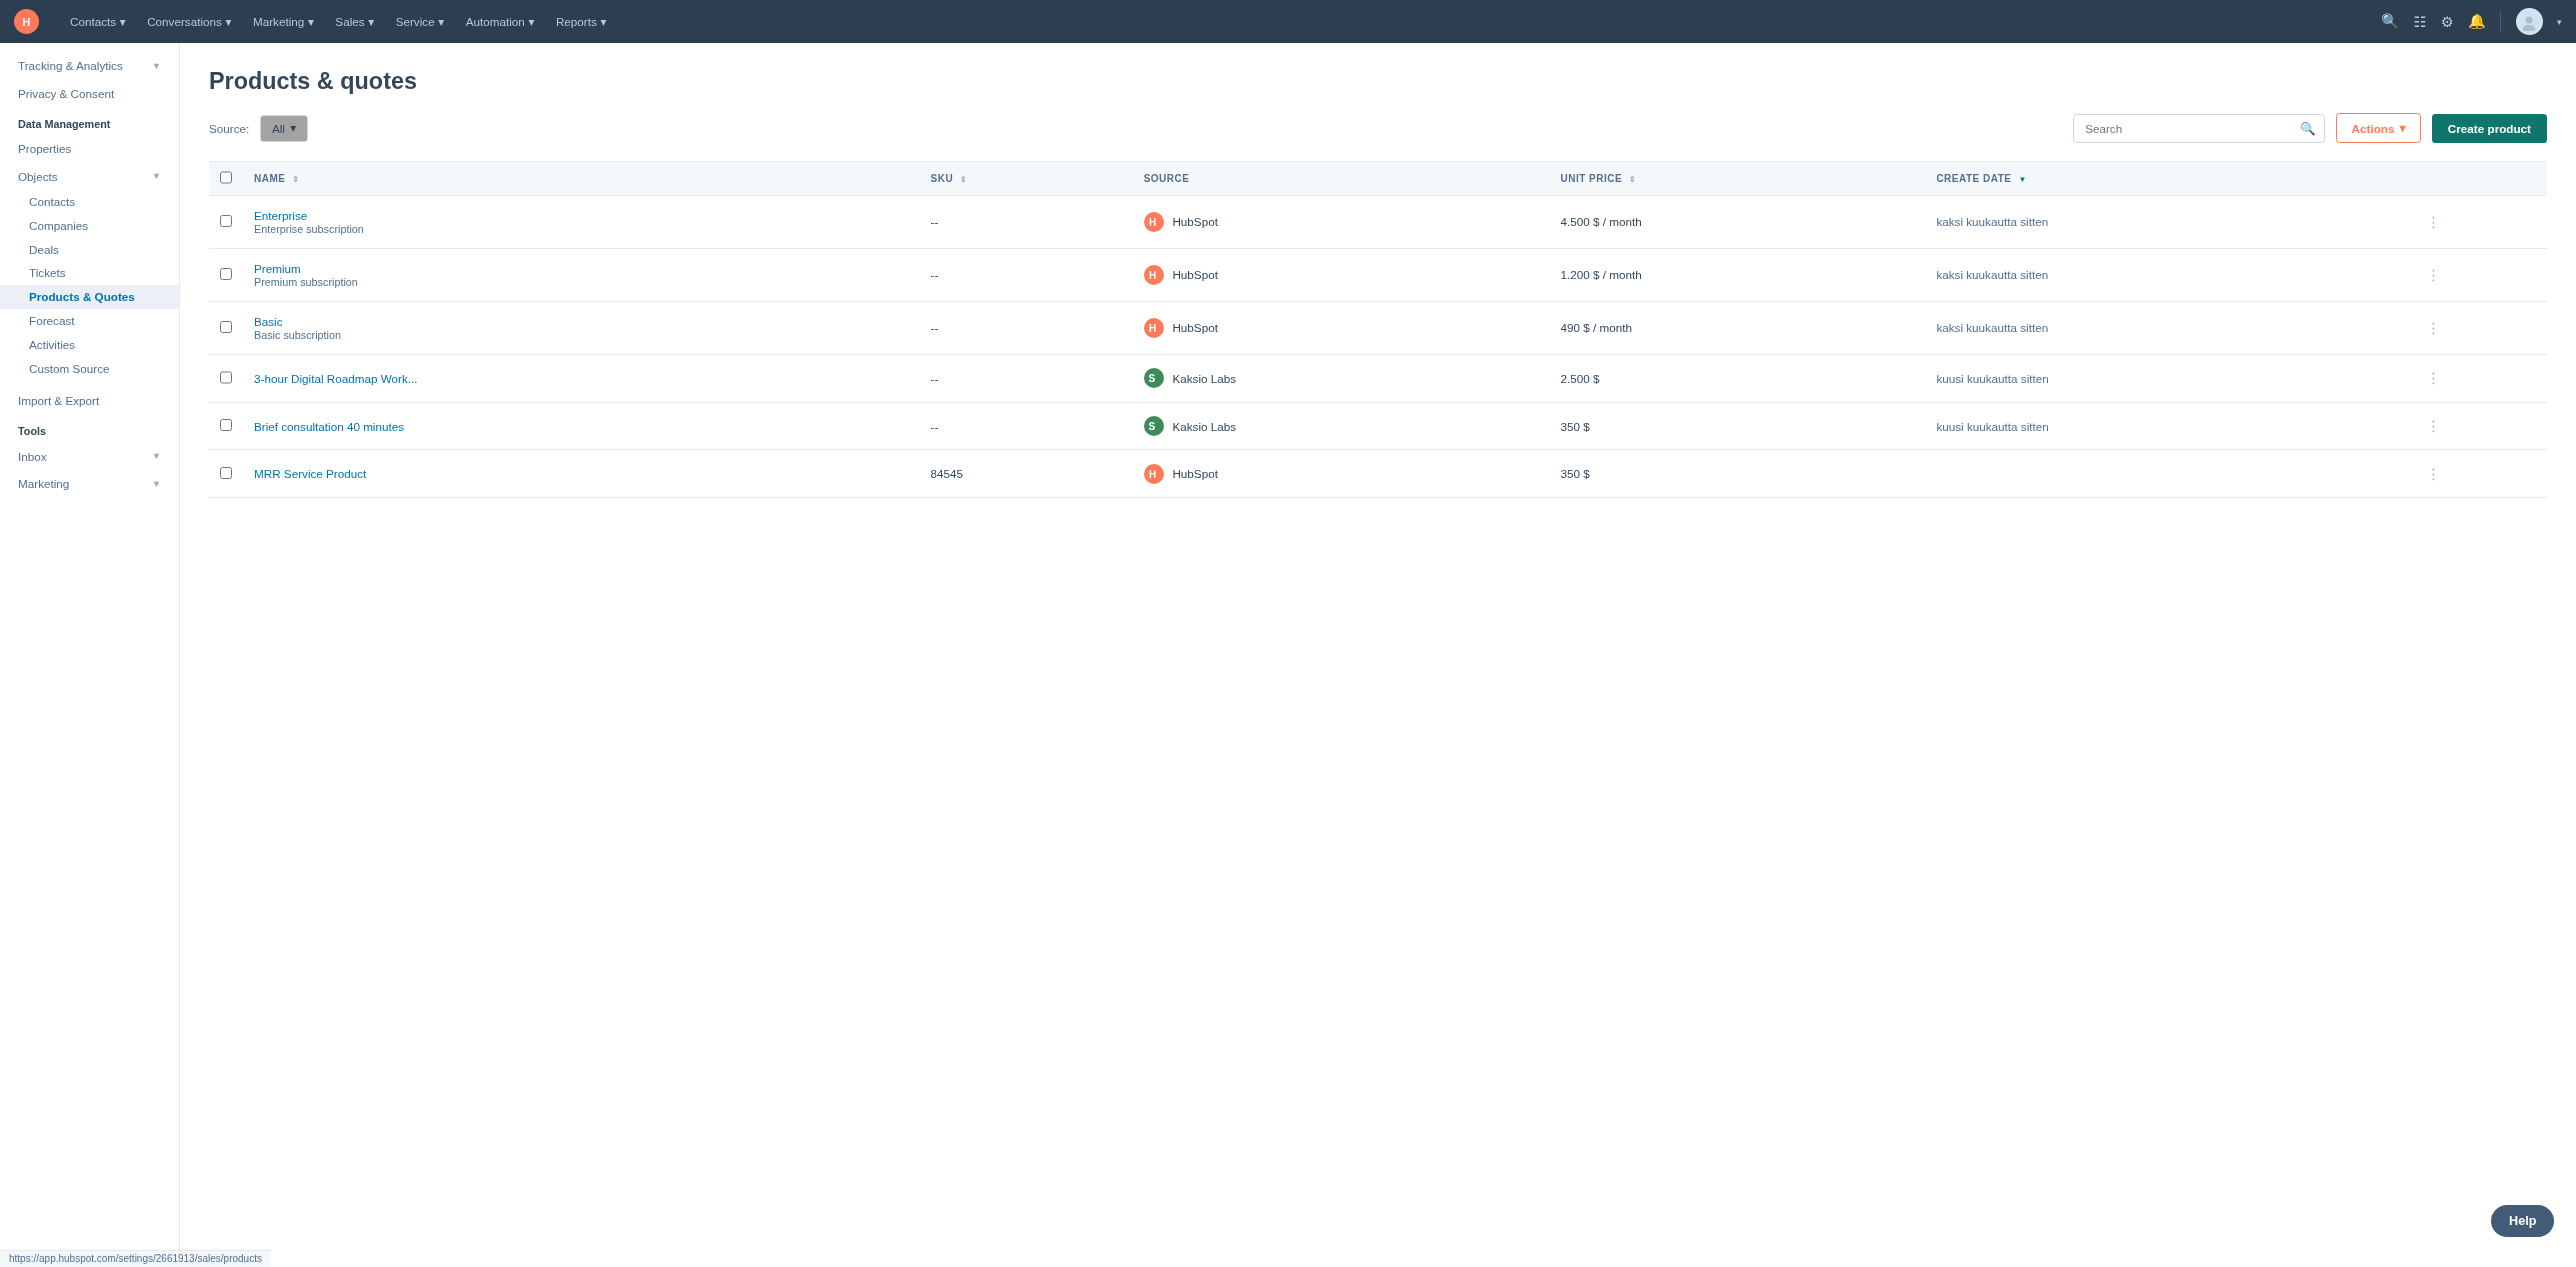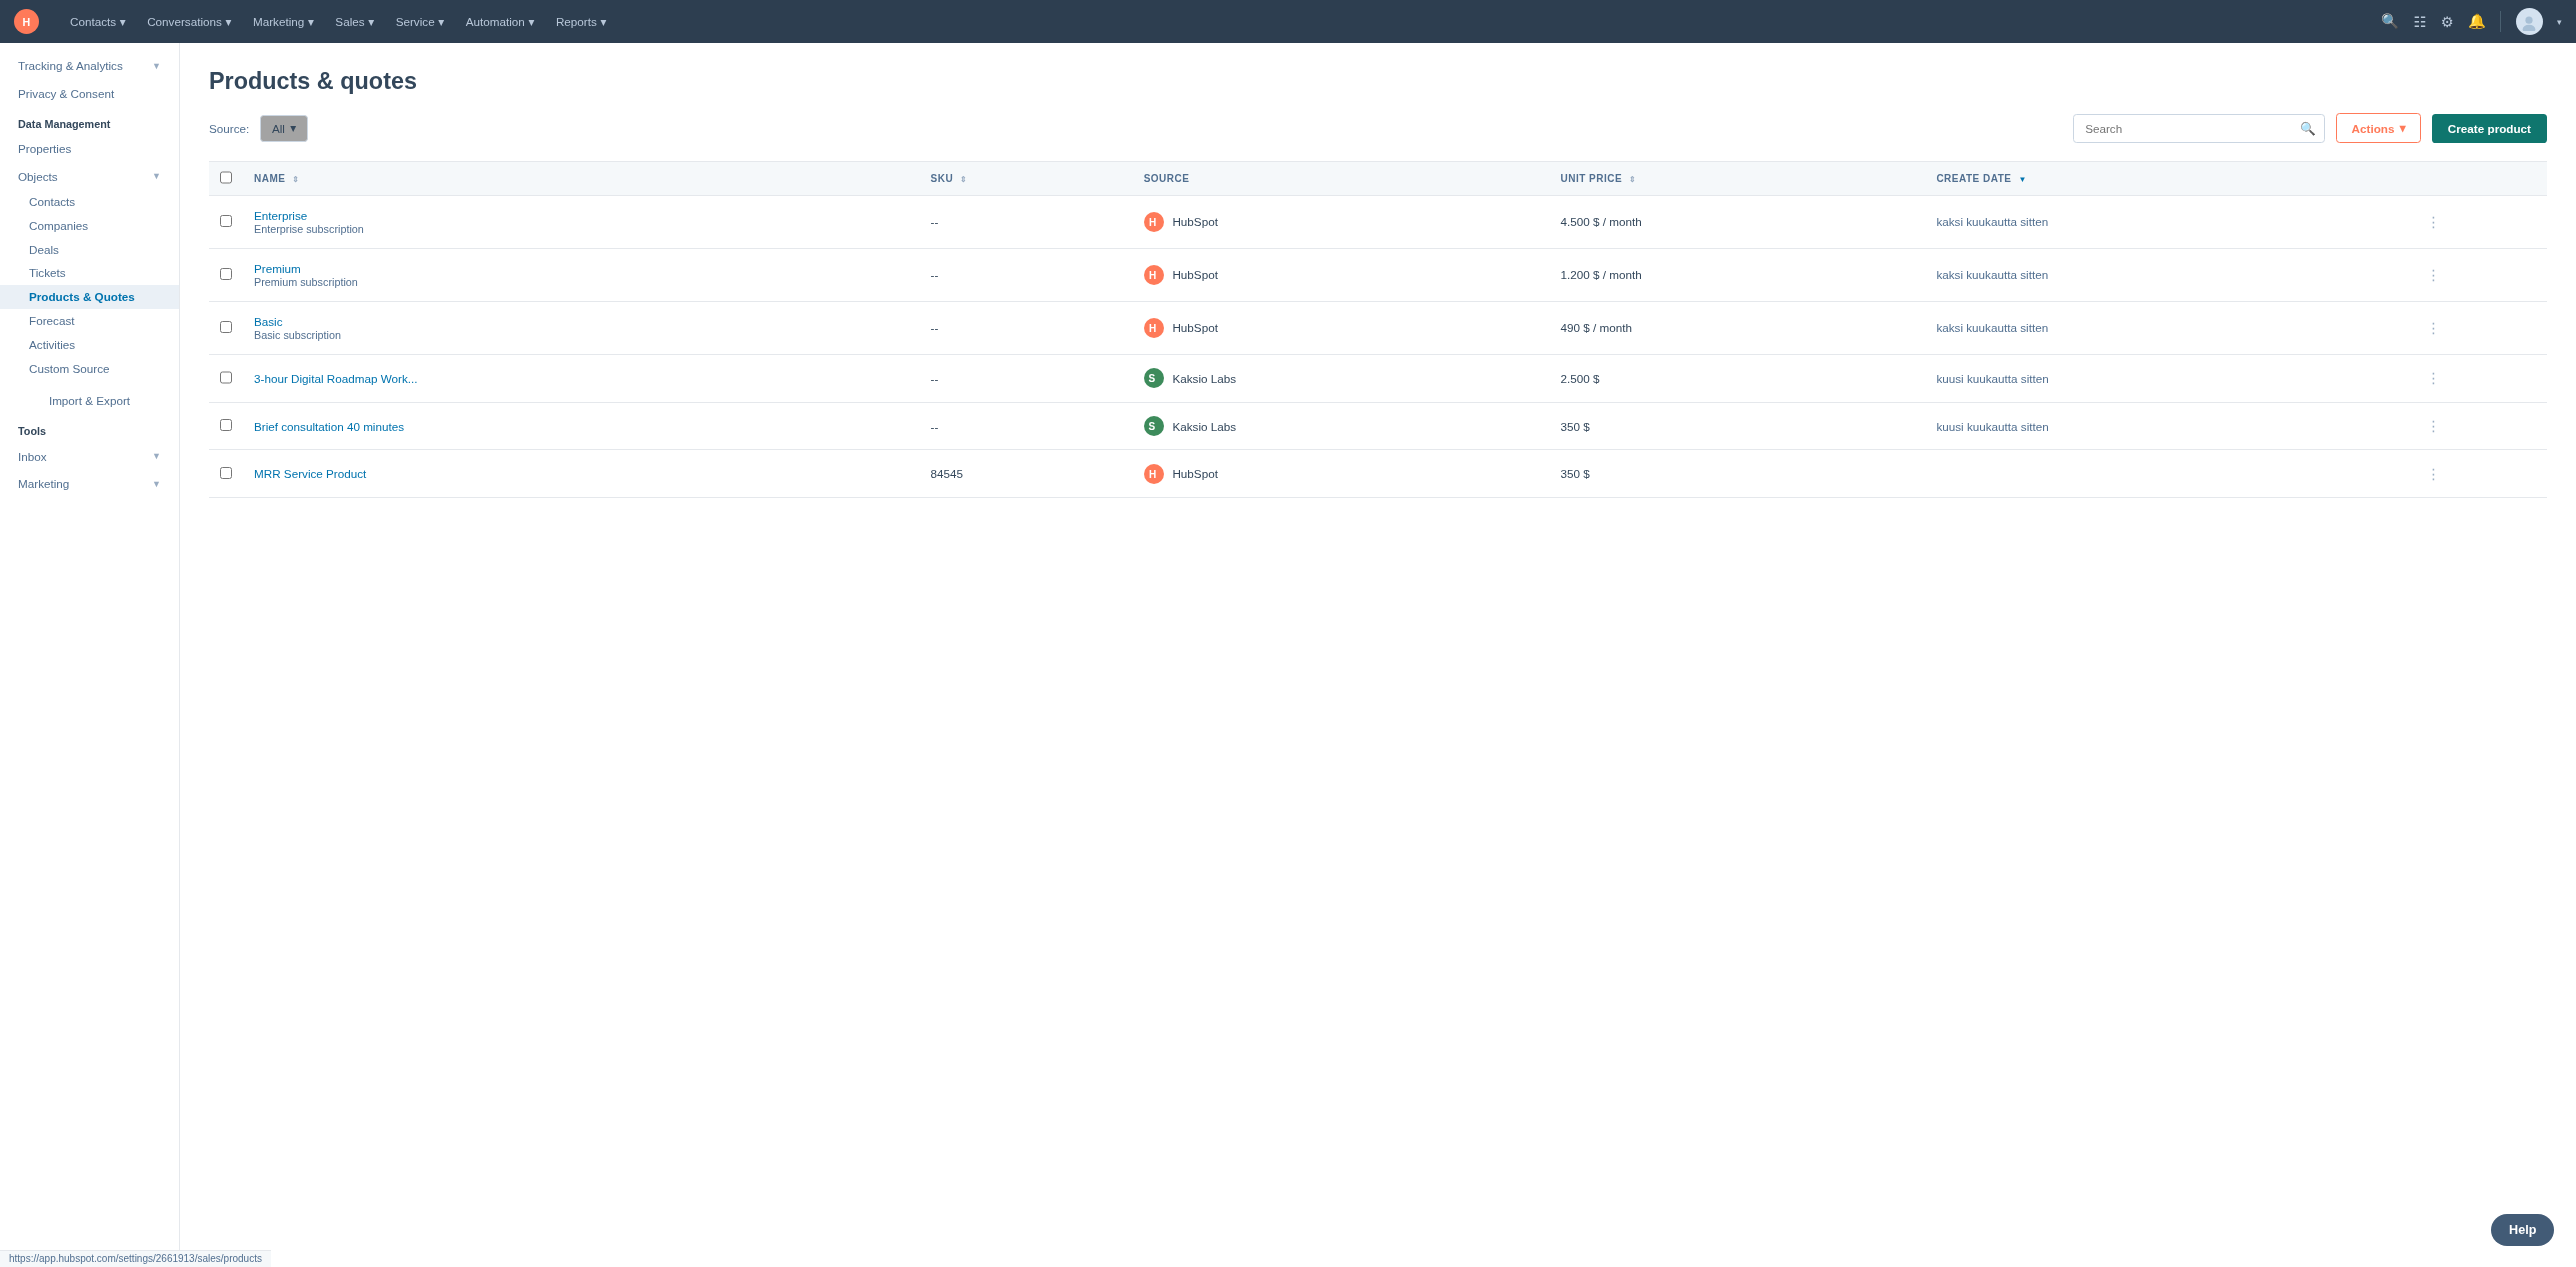--- a/index.html
+++ b/index.html
@@ -238,21 +238,21 @@
       flex-shrink: 0;
     }
     .source-name { color: #33475b; }
     .unit-price { color: #33475b; white-space: nowrap; }
     .create-date { color: #516f90; white-space: nowrap; }
     .more-icon { color: #99acc2; cursor: pointer; font-size: 14.4px; }
 
     
     .help-btn {
       position: fixed;
-      bottom: 21px; right: 21.6px;
+      bottom: 30px; right: 21.6px;
       background: #425b76;
       color: white;
       border: none;
       border-radius: 21.6px;
       padding: 9px 18px;
       font-size: 12.6px;
       font-weight: 600;
       cursor: pointer;
     }
 
@@ -361,21 +361,21 @@
     <div class="sidebar-sub-item">
       <span>Forecast</span>
     </div>
     <div class="sidebar-sub-item">
       <span>Activities</span>
     </div>
     <div class="sidebar-sub-item">
       <span>Custom Source</span>
     </div>
 
-    <div class="sidebar-item" style="margin-top:7.2px;justify-content:center;">
+    <div class="sidebar-item" style="margin-top:7.2px;">
       <span>Import &amp; Export</span>
     </div>
 
     <div class="sidebar-section-header">Tools</div>
     <div class="sidebar-item">
       <span>Inbox</span>
       <span class="chevron">▼</span>
     </div>
     <div class="sidebar-item">
       <span>Marketing</span>

